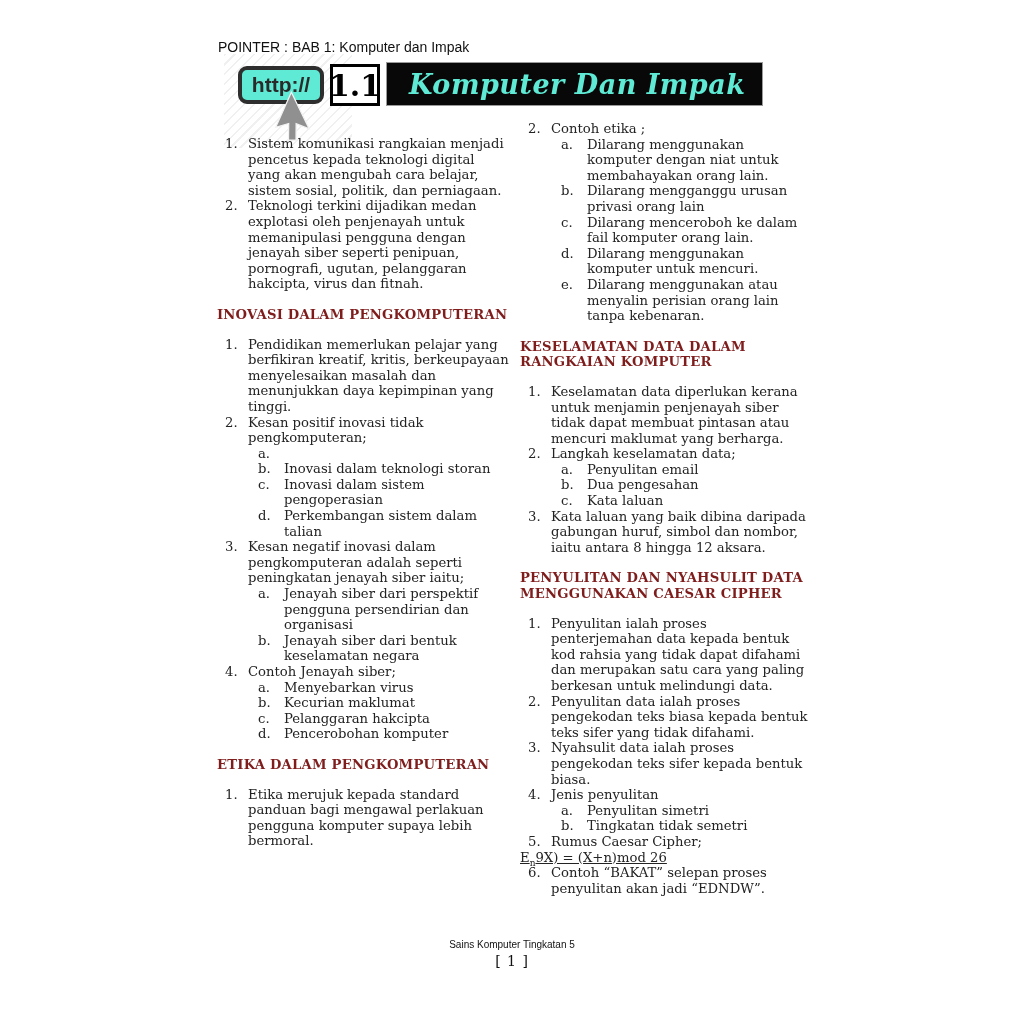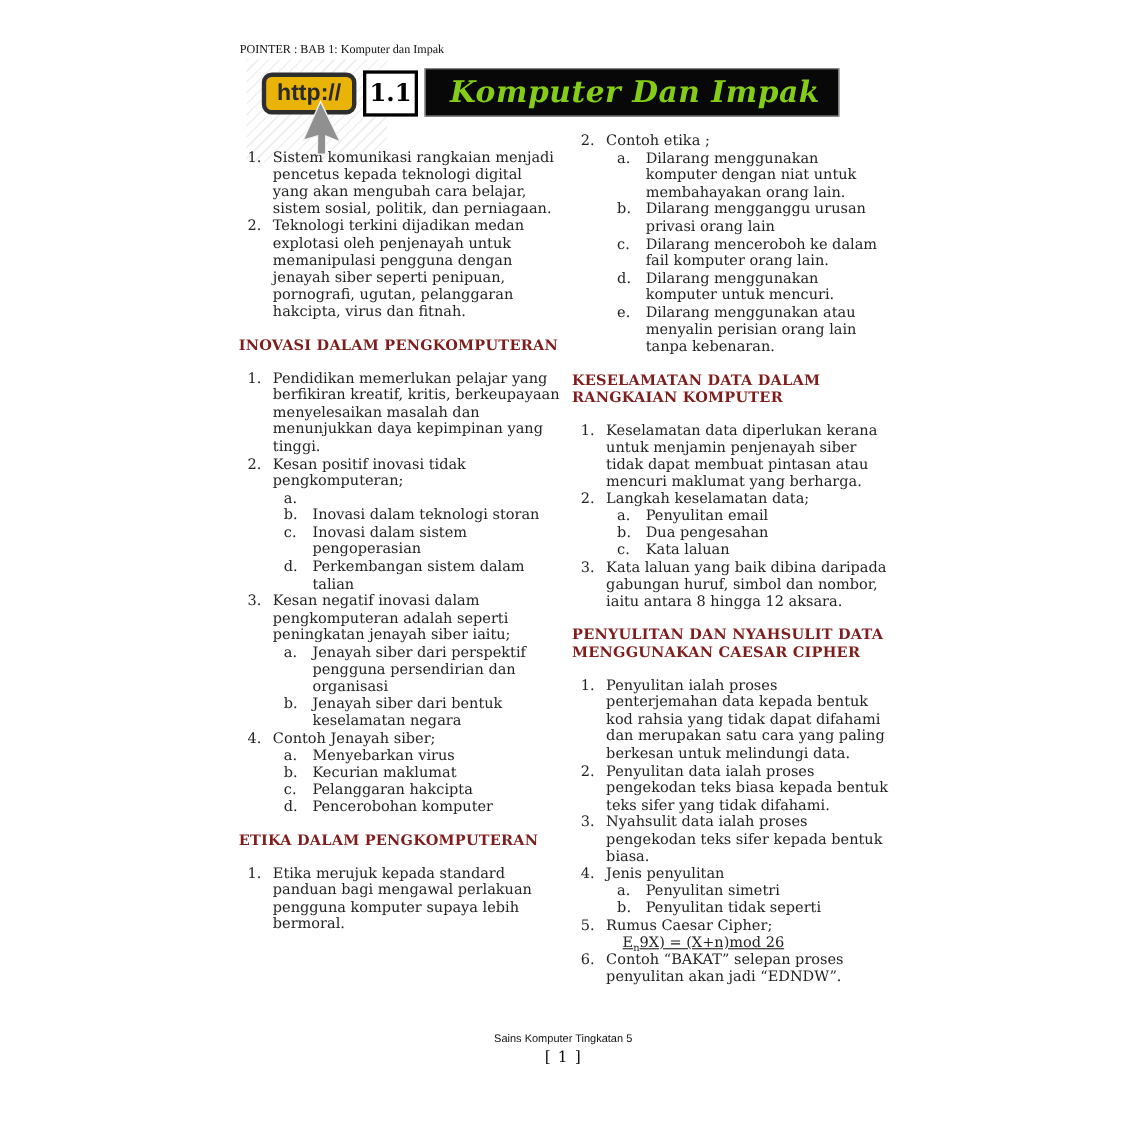--- a/index.html
+++ b/index.html
@@ -2,58 +2,58 @@
 <html><head>
 <meta charset="utf-8">
 <style>
   html, body { margin:0; padding:0; }
   body {
     width:1024px; height:1024px; background:#ffffff; position:relative;
     font-family:"DejaVu Serif", serif; color:#222; overflow:hidden;
   }
   .small-header {
     position:absolute; left:218px; top:39px;
-    font-family:Liberation Serif, serif; font-size:11px; color:#111;
+    font-family:Liberation Sans, sans-serif; font-size:14px; color:#111;
   }
   .banner-row { position:absolute; left:238px; top:62px; width:540px; height:46px; }
   .hatch {
     position:absolute; left:-14px; top:-8px; width:128px; height:94px; z-index:0;
     background:repeating-linear-gradient(135deg, rgba(0,0,0,0.06) 0 1.5px, transparent 1.5px 7px);
   }
   .http-box {
     position:absolute; left:0; top:4px; width:86px; height:38px; z-index:1;
-    border:4px solid #2e2e2e; border-radius:9px; background:#eab308; box-sizing:border-box;
+    border:4px solid #2e2e2e; border-radius:9px; background:#5eead4; box-sizing:border-box;
     display:flex; align-items:center; justify-content:center;
     font-family:"Liberation Sans", sans-serif; font-weight:bold; font-size:21px; color:#2a2a2a;
   }
   .cursor-arrow { position:absolute; left:50px; top:27px; z-index:2;
     transform:rotate(24deg); transform-origin:top left; }
   .sec-box {
     position:absolute; left:92px; top:2px; width:50px; height:42px; z-index:1;
     border:3px solid #000; background:#fff; box-sizing:border-box;
     display:flex; align-items:center; justify-content:center;
-    font-weight:bold; font-size:22px; color:#000;
+    font-weight:bold; font-size:30px; color:#000;
   }
   .title-bar {
     position:absolute; left:148px; top:0; width:377px; height:44px; z-index:1;
     background:#080808; border:1px solid #9a9a9a; box-sizing:border-box;
     display:flex; align-items:center; padding-left:22px;
-    color:#84cc16; font-style:italic; font-weight:bold; font-size:27px; letter-spacing:0.5px;
+    color:#5eead4; font-style:italic; font-weight:bold; font-size:27px; letter-spacing:0.5px;
   }
   .col { position:absolute; width:292px; font-size:13.2px; line-height:15.6px; color:#232323; }
   .col-left  { left:217px; top:136px; }
   .col-right { left:520px; top:121px; }
   .heading { font-weight:bold; color:#7f1d1d; letter-spacing:0.2px; margin:15px 0 14px 0; }
   .list { margin:0; }
   .li { display:flex; padding-left:8px; }
   .li .m { width:23px; flex:none; }
   .li .t { flex:1; }
   .li.sub { padding-left:41px; }
   .li.sub .m { width:26px; }
-  .formula { margin-left:46px; }
+  .formula { }
   .formula .f-underline { text-decoration:underline; }
   .formula sub { font-size:9px; line-height:0; }
   .footer { position:absolute; left:0; right:0; top:939px; text-align:center; }
   .footer-book { font-family:"Liberation Sans", sans-serif; font-size:10px; color:#111; }
   .footer-page { margin-top:3px; font-size:14px; color:#111; letter-spacing:1px; }
 </style>
 </head>
 <body>
 
 <div class="small-header">POINTER : BAB 1: Komputer dan Impak</div>
@@ -239,21 +239,21 @@
       <div class="li">
         <span class="m">4.</span>
         <span class="t">Jenis penyulitan</span>
       </div>
       <div class="li sub">
         <span class="m">a.</span>
         <span class="t">Penyulitan simetri</span>
       </div>
       <div class="li sub">
         <span class="m">b.</span>
-        <span class="t">Penyulitan tidak seperti</span>
+        <span class="t">Tingkatan tidak semetri</span>
       </div>
       <div class="li">
         <span class="m">5.</span>
         <span class="t">Rumus Caesar Cipher;</span>
       </div>
       <div class="formula">
         <span class="f-underline">
           <span>E</span><sub>n</sub><span>9X) = (X+n)mod 26</span>
         </span>
       </div>

